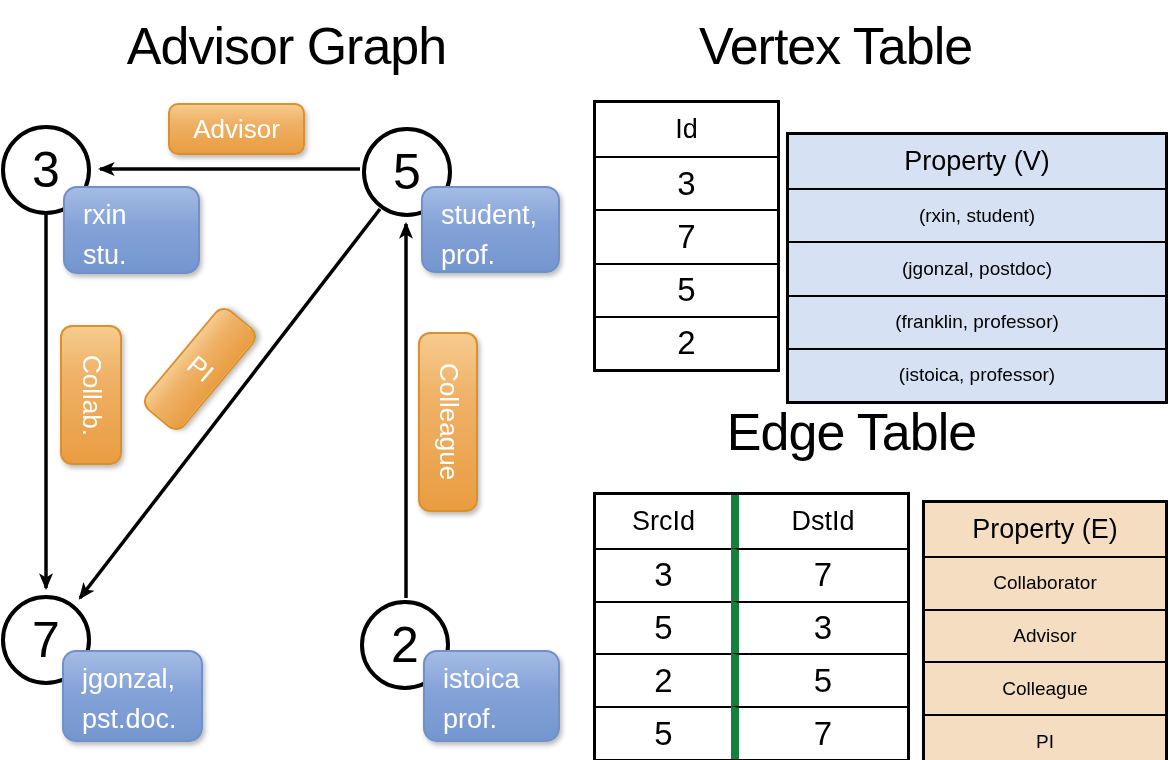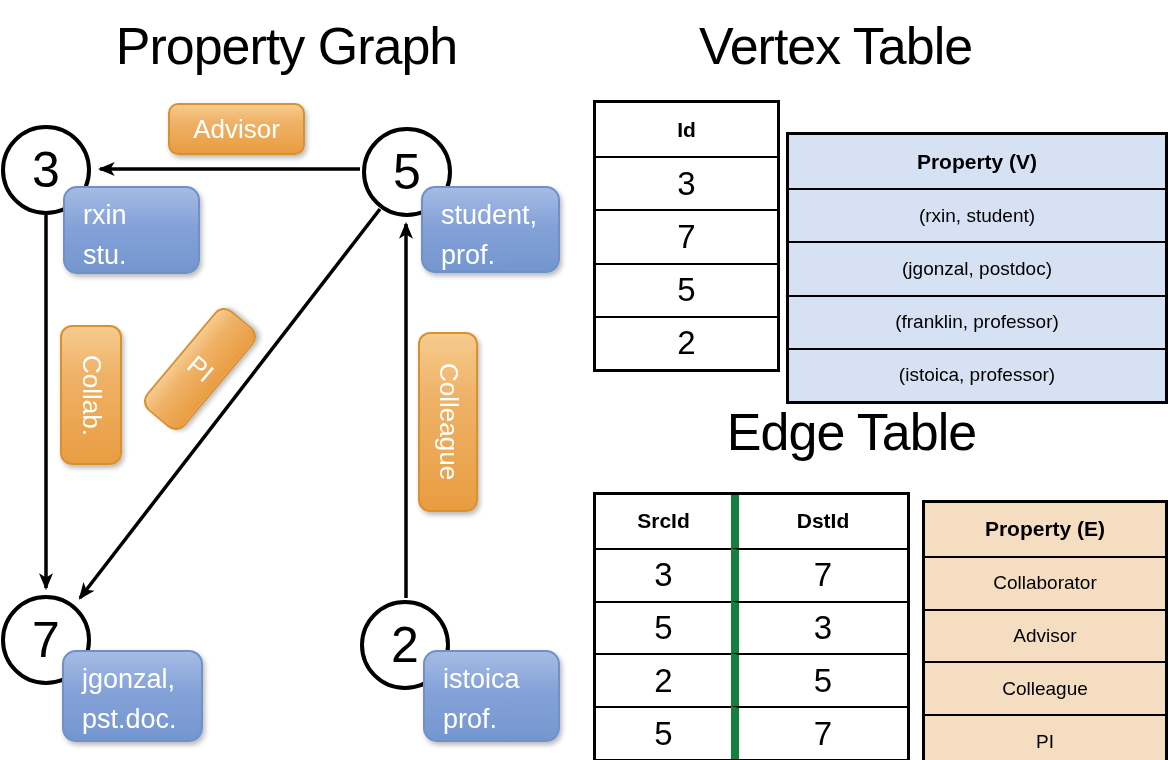--- a/index.html
+++ b/index.html
@@ -43,29 +43,29 @@
     border:3px solid #000; display:grid;
   }
   .tbl.vfill { background:#d6e1f3;margin-top:32px; }
   .tbl.efill { background:#f5ddc1; }
   .cell {
     display:flex; align-items:center; justify-content:center;
     border-top:2px solid #000; font-size:33px; font-weight:300; white-space:nowrap;
   }
   .cell.row0 { border-top:none; }
   .cell.col2 { border-left:8px solid #15803d; }
-  .cell.th { font-weight:bold; font-size:21px; }
+  .cell.th { font-weight:normal; font-size:27px; }
   .cell.prop { font-size:19px; }
 </style>
 </head>
 <body>
 
 <div id="stage">
 
-  <div class="title" style="left:4px; top:16px; width:565px;">Property Graph</div>
+  <div class="title" style="left:4px; top:16px; width:565px;">Advisor Graph</div>
   <div class="title" style="left:553px; top:16px; width:565px;">Vertex Table</div>
   <div class="title" style="left:569px; top:402px; width:565px;">Edge Table</div>
 
   <svg class="edges" width="585" height="760" viewBox="0 0 585 760">
     <defs>
       <marker id="arw" viewBox="0 0 12 10" refX="10.5" refY="5" markerWidth="17" markerHeight="14" orient="auto" markerUnits="userSpaceOnUse">
         <path d="M0,0 L12,5 L0,10 L3,5 Z" fill="#000"></path>
       </marker>
     </defs>
     <line x1="360" y1="169" x2="100" y2="169" stroke="#000" stroke-width="3.5" marker-end="url(#arw)"></line>

